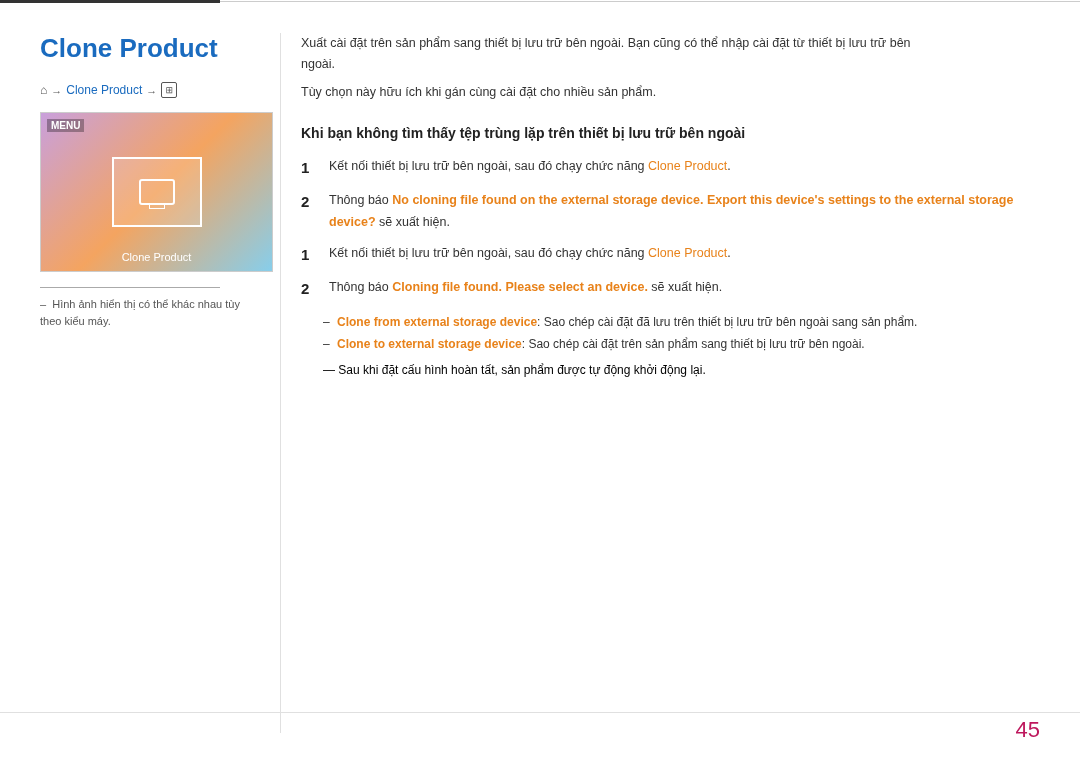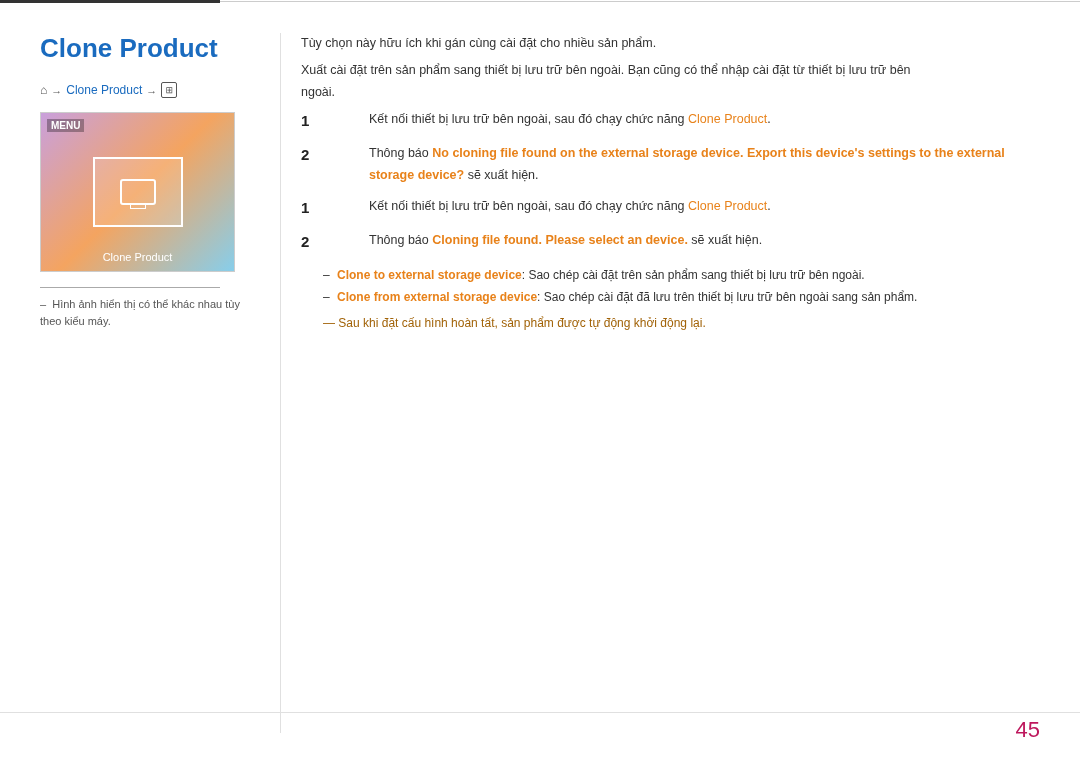--- a/index.html
+++ b/index.html
@@ -98,21 +98,21 @@
 
     
     .tv-preview {
       width: 195px;
       height: 165px;
       position: relative;
       margin-bottom: 10px;
     }
 
     .tv-screen {
-      width: 195px;
+      width: 233px;
       height: 160px;
       position: relative;
       overflow: hidden;
       border: 1px solid #ccc;
     }
 
     .tv-bg {
       width: 100%;
       height: 100%;
       background: linear-gradient(135deg, #c9a0dc 0%, #f4a460 50%, #87ceeb 100%);
@@ -227,21 +227,20 @@
       font-weight: bold;
       color: #222;
       min-width: 22px;
       margin-right: 6px;
       margin-top: -1px;
     }
 
     .item-text {
       flex: 1;
       color: #333;
-      margin-left: 40px;
     }
 
     .orange-text {
       color: #e8821a;
     }
 
     .orange-bold {
       color: #e8821a;
       font-weight: bold;
     }
@@ -270,21 +269,21 @@
 
     .bullet-item::before {
       content: '–';
       position: absolute;
       left: 0;
       color: #333;
     }
 
     .em-dash-note {
       font-size: 12px;
-      color: #a16207;
+      color: #000000;
       margin: 6px 0 0 22px;
       line-height: 1.6;
     }
 
     .em-dash-note::before {
       content: '— ';
     }
 
     
     .page-number {
@@ -352,26 +351,27 @@
 
       <div class="image-note">
         <span class="dash">–</span>
         <span>Hình ảnh hiển thị có thể khác nhau tùy theo kiểu máy.</span>
       </div>
 
     </div>
 
     <div class="right-column">
 
-      <p class="intro-text">Tùy chọn này hữu ích khi gán cùng cài đặt cho nhiều sản phẩm.</p>
       <p class="intro-text">
         <span>Xuất cài đặt trên sản phẩm sang thiết bị lưu trữ bên ngoài. Bạn cũng có thể nhập cài đặt từ thiết bị lưu trữ bên</span><br>
         <span>ngoài.</span>
       </p>
-
+      <p class="intro-text">Tùy chọn này hữu ích khi gán cùng cài đặt cho nhiều sản phẩm.</p>
+
+      <h2 class="section-title">Khi bạn không tìm thấy tệp trùng lặp trên thiết bị lưu trữ bên ngoài</h2>
 
       <ul class="numbered-list">
         <li class="numbered-item">
           <span class="item-number">1</span>
           <span class="item-text">
             <span>Kết nối thiết bị lưu trữ bên ngoài, sau đó chạy chức năng </span><span class="orange-text">Clone Product</span><span>.</span>
           </span>
         </li>
         <li class="numbered-item">
           <span class="item-number">2</span>
@@ -393,24 +393,24 @@
           <span class="item-number">2</span>
           <span class="item-text">
             <span>Thông báo </span><span class="orange-bold">Cloning file found. Please select an device.</span><span> sẽ xuất hiện.</span>
           </span>
         </li>
       </ul>
 
 
       <ul class="bullet-list">
         <li class="bullet-item">
+          <span class="orange-bold">Clone from external storage device</span><span>: Sao chép cài đặt đã lưu trên thiết bị lưu trữ bên ngoài sang sản phẩm.</span>
+        </li>
+        <li class="bullet-item">
           <span class="orange-bold">Clone to external storage device</span><span>: Sao chép cài đặt trên sản phẩm sang thiết bị lưu trữ bên ngoài.</span>
-        </li>
-        <li class="bullet-item">
-          <span class="orange-bold">Clone from external storage device</span><span>: Sao chép cài đặt đã lưu trên thiết bị lưu trữ bên ngoài sang sản phẩm.</span>
         </li>
       </ul>
 
       <div class="em-dash-note">Sau khi đặt cấu hình hoàn tất, sản phẩm được tự động khởi động lại.</div>
 
     </div>
   </div>
 
   <div class="bottom-line"></div>
   <div class="page-number">45</div>

